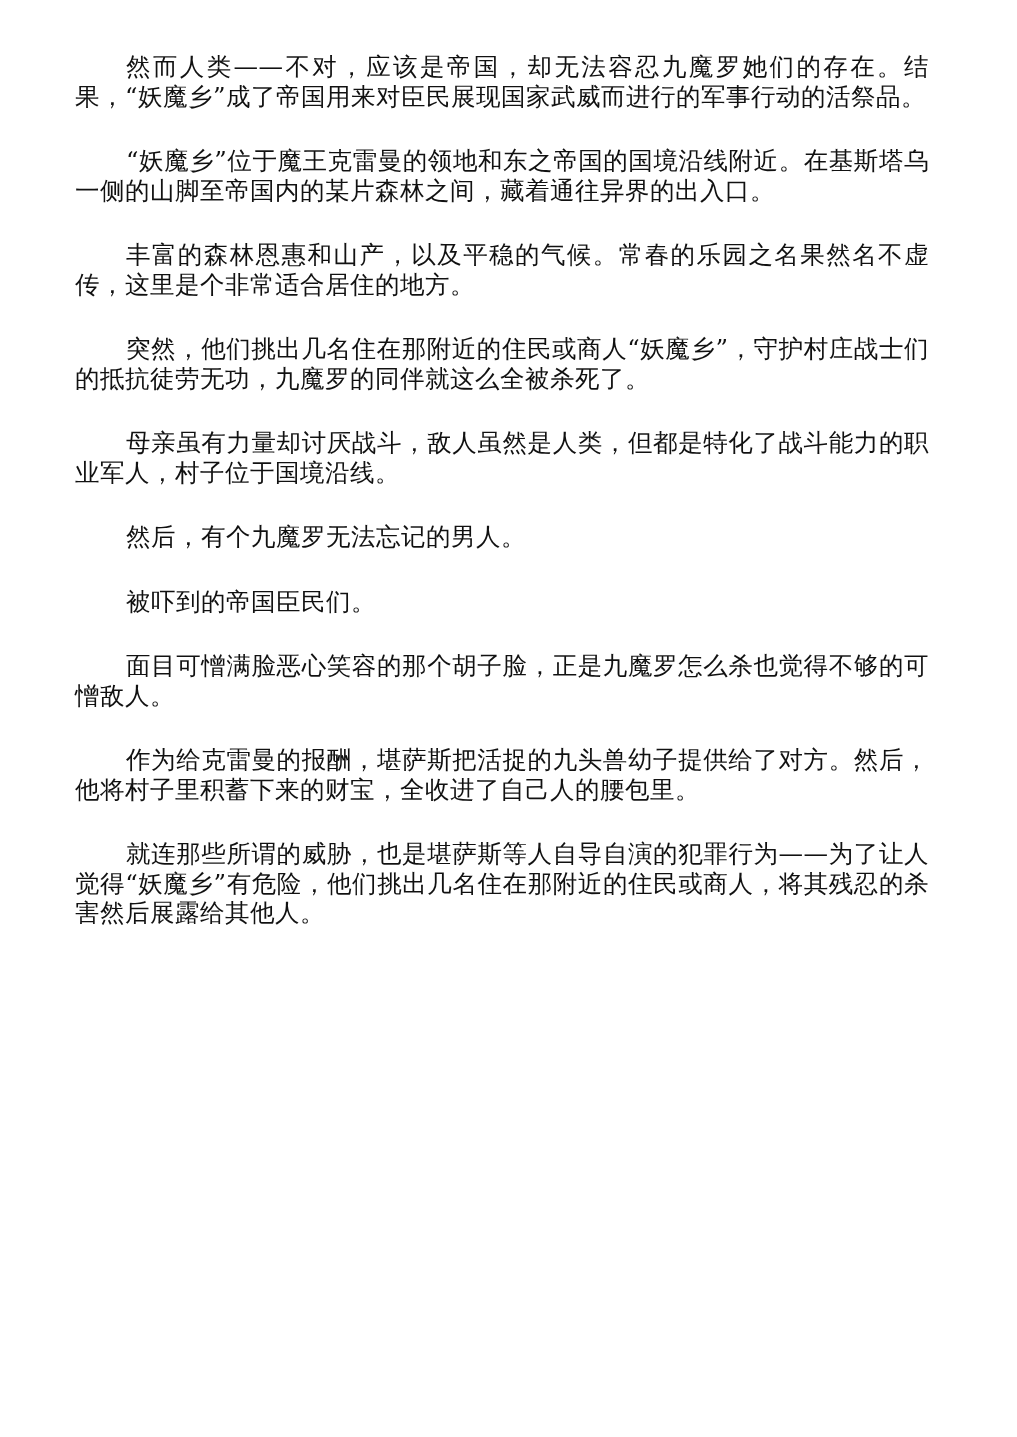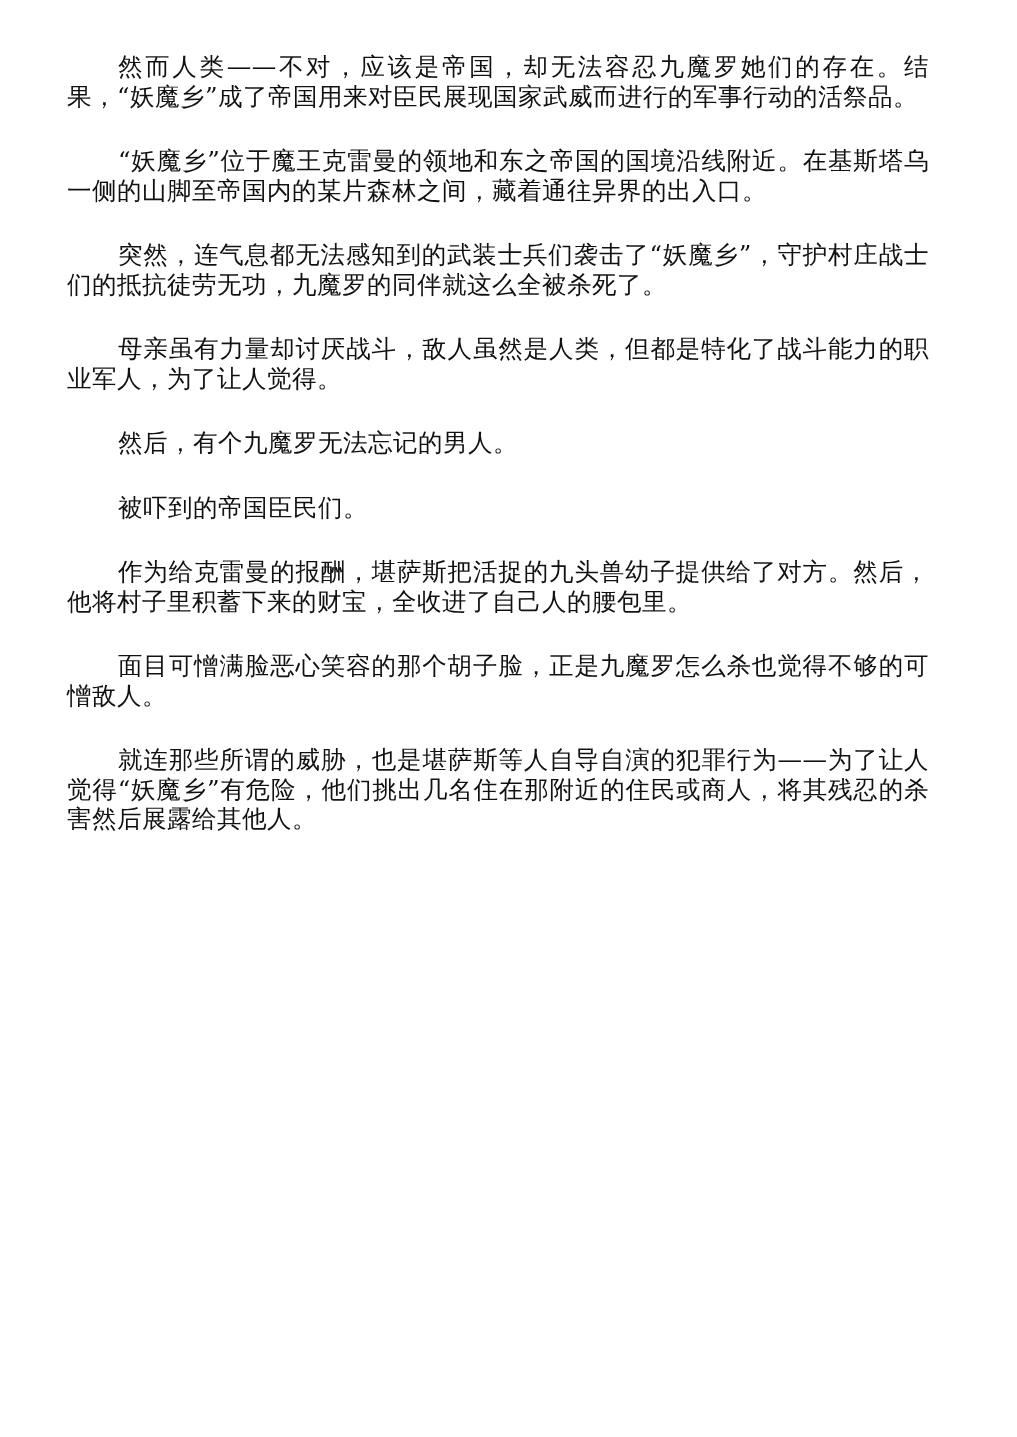--- a/index.html
+++ b/index.html
@@ -11,35 +11,36 @@
     font-family: "DejaVu Serif", "Liberation Serif", serif;
     color: #111111;
   }
   .page {
     position: absolute;
     left: 67px;
     top: 52px;
     width: 862px;
   }
   .para {
-    margin: 0 0 35px 0;
+    margin: 0 0 35px 8px;
     font-size: 24.5px;
     line-height: 29.5px;
     text-indent: 51px;
     text-align: justify;
     letter-spacing: 0.5px;
     word-break: break-all;
   }
 </style>
 </head>
 <body>
 
 <div class="page">
   <p class="para">然而人类——不对，应该是帝国，却无法容忍九魔罗她们的存在。结果，“妖魔乡”成了帝国用来对臣民展现国家武威而进行的军事行动的活祭品。</p>
   <p class="para">“妖魔乡”位于魔王克雷曼的领地和东之帝国的国境沿线附近。在基斯塔乌一侧的山脚至帝国内的某片森林之间，藏着通往异界的出入口。</p>
-  <p class="para">突然，连气息都无法感知到的武装士兵们袭击了“妖魔乡”，守护村庄战士们的抵抗徒劳无功，九魔罗的同伴就这么全被杀死了。</p>
-  <p class="para">母亲虽有力量却讨厌战斗，敌人虽然是人类，但都是特化了战斗能力的职业军人，为了让人觉得。</p>
+  <p class="para">丰富的森林恩惠和山产，以及平稳的气候。常春的乐园之名果然名不虚传，这里是个非常适合居住的地方。</p>
+  <p class="para">突然，他们挑出几名住在那附近的住民或商人“妖魔乡”，守护村庄战士们的抵抗徒劳无功，九魔罗的同伴就这么全被杀死了。</p>
+  <p class="para">母亲虽有力量却讨厌战斗，敌人虽然是人类，但都是特化了战斗能力的职业军人，村子位于国境沿线。</p>
   <p class="para">然后，有个九魔罗无法忘记的男人。</p>
   <p class="para">被吓到的帝国臣民们。</p>
+  <p class="para">面目可憎满脸恶心笑容的那个胡子脸，正是九魔罗怎么杀也觉得不够的可憎敌人。</p>
   <p class="para">作为给克雷曼的报酬，堪萨斯把活捉的九头兽幼子提供给了对方。然后，他将村子里积蓄下来的财宝，全收进了自己人的腰包里。</p>
-  <p class="para">面目可憎满脸恶心笑容的那个胡子脸，正是九魔罗怎么杀也觉得不够的可憎敌人。</p>
   <p class="para">就连那些所谓的威胁，也是堪萨斯等人自导自演的犯罪行为——为了让人觉得“妖魔乡”有危险，他们挑出几名住在那附近的住民或商人，将其残忍的杀害然后展露给其他人。</p>
 </div>
 
 </body></html>

